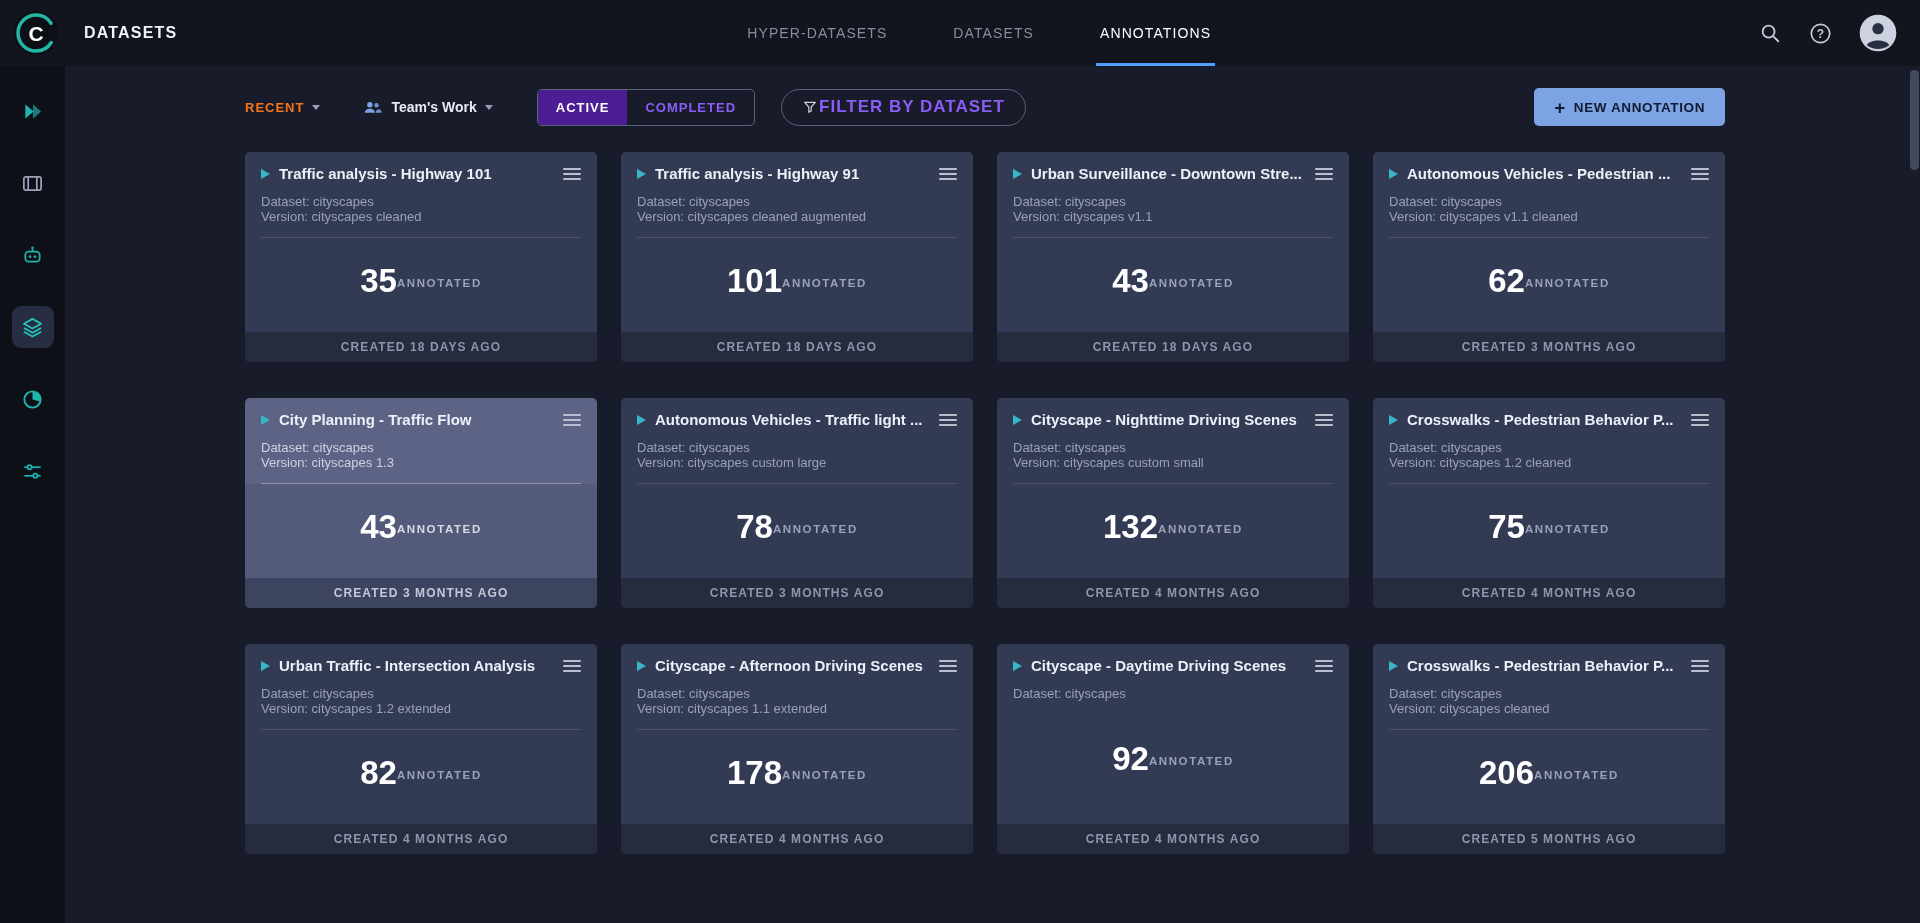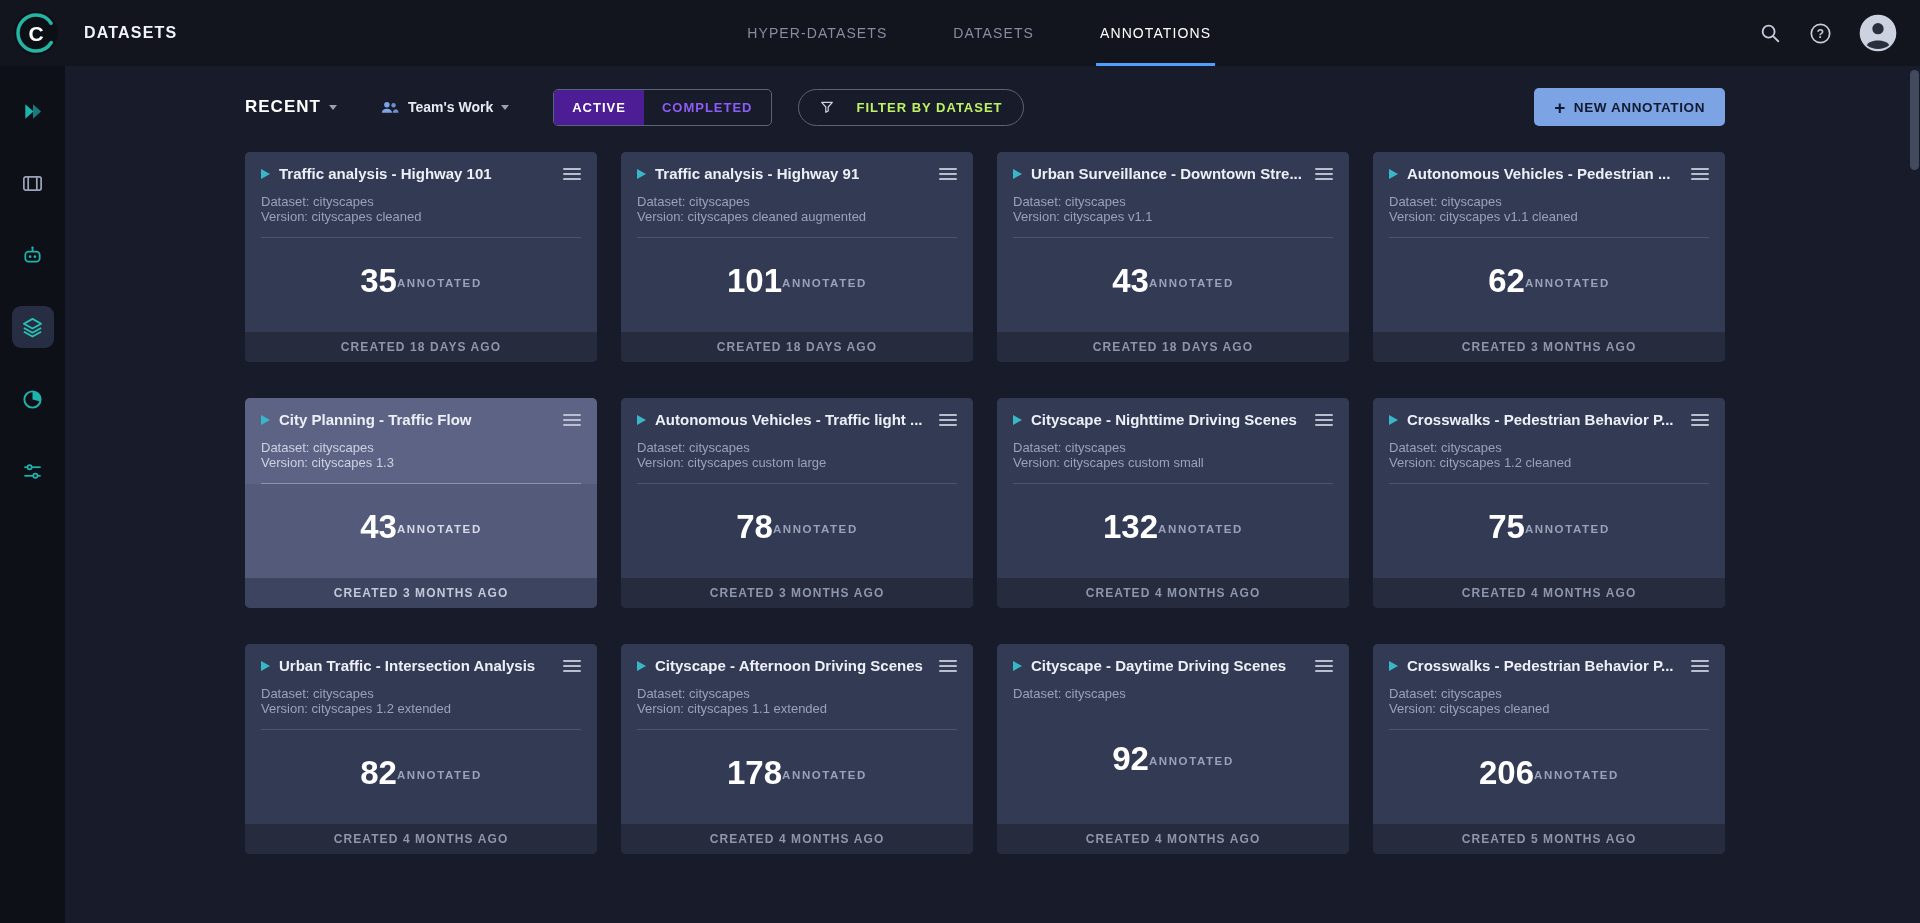--- a/index.html
+++ b/index.html
@@ -35,33 +35,33 @@
   .side-item svg { width:23px; height:23px; }
   .side-item--active { background:#272d42; }
 
   
   .main { position:absolute; top:66px; left:65px; width:1855px; height:857px;
     background:#181c2a; }
 
   .toolbar { display:flex; align-items:center; margin:22px 195px 0 180px;
     height:38px; }
   .dropdown { display:flex; align-items:center; gap:8px; cursor:pointer; }
-  .sort-label { color:#ffffff; font-size:17px; letter-spacing:1px; font-weight:700; }
+  .sort-label { color:#f97316; font-size:13px; letter-spacing:1px; font-weight:700; }
   .scope { margin-left:42px; }
   .scope-label { color:#e8ebf3; font-size:14px; font-weight:700; }
   .caret { width:0; height:0; border-left:4.5px solid transparent;
     border-right:4.5px solid transparent; border-top:5.5px solid #9aa1b6; }
   .segmented { margin-left:44px; display:flex; border:1px solid #5b6377;
     border-radius:5px; overflow:hidden; height:37px; }
   .seg { display:flex; align-items:center; padding:0 18px; font-size:13px;
     letter-spacing:1px; color:#8b5cf6; cursor:pointer; font-weight:700; }
   .seg--on { background:#4c1d95; color:#ffffff; }
-  .pill { margin-left:26px; display:flex; align-items:center; gap:22px;
+  .pill { margin-left:26px; display:flex; align-items:center; gap:1px;
     height:37px; padding:0 20px; border:1px solid #5b6377; border-radius:19px;
-    color:#bef264; font-size:13px; letter-spacing:1px; font-weight:700;
+    color:#8b5cf6; font-size:17px; letter-spacing:1px; font-weight:700;
     cursor:pointer; }
   .btn-new { margin-left:auto; display:flex; align-items:center; gap:8px;
     height:38px; padding:0 20px; background:#7ca3e4; border:none;
     border-radius:5px; color:#121a30; font-size:13.5px; font-weight:700;
     letter-spacing:0.6px; cursor:pointer;
     font-family:"Liberation Sans","DejaVu Sans",sans-serif; }
   .btn-new-plus { font-size:19px; font-weight:700; line-height:1; }
 
   
   .grid { margin:26px 195px 0 180px; display:grid;

